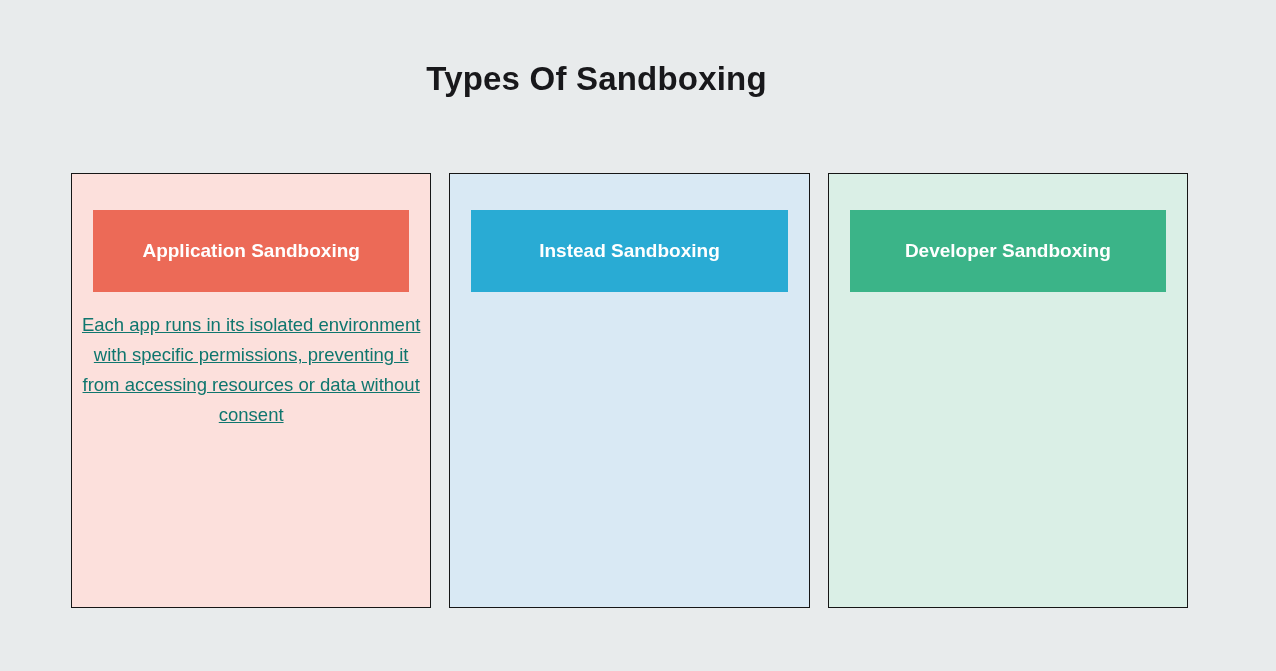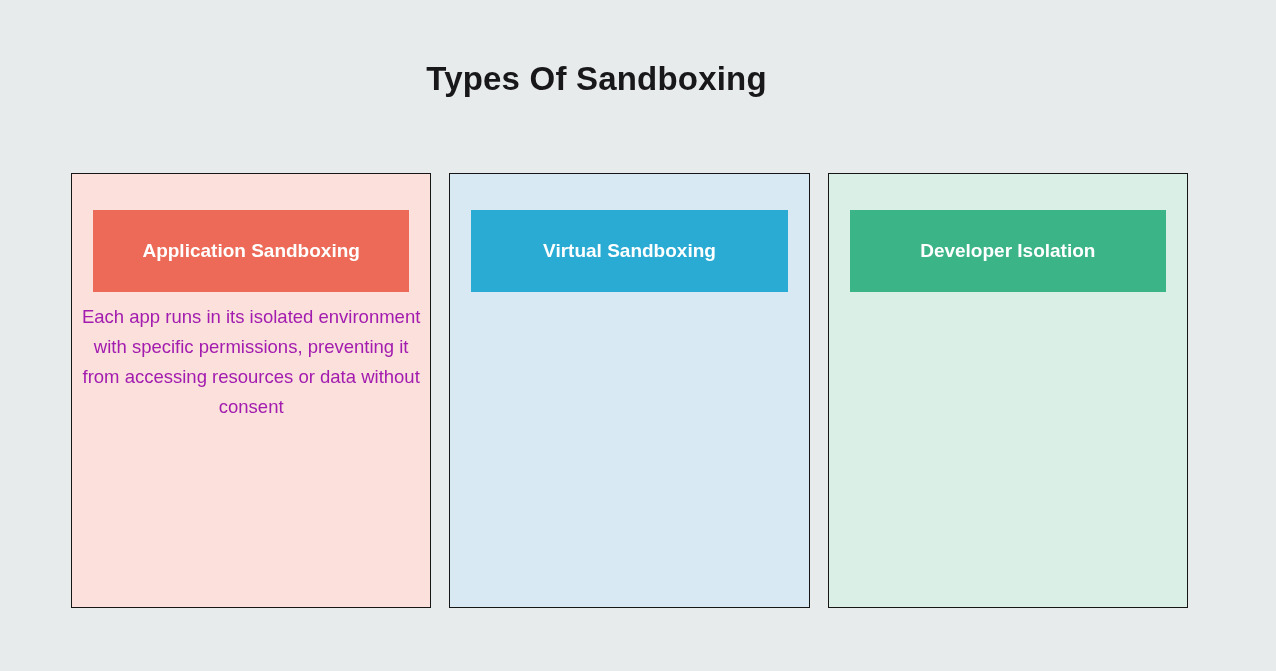--- a/index.html
+++ b/index.html
@@ -49,51 +49,52 @@
     display: flex;
     align-items: center;
     justify-content: center;
     text-align: center;
     font-size: 19px;
     font-weight: 700;
     line-height: 30px;
     padding: 8px 14px;
   }
   .card-body {
-    margin-top: 10px;
+    margin-top: 18px;
     padding: 0 7px;
     text-align: center;
     font-size: 18.5px;
     line-height: 30px;
-    color: #a21caf;
+    color: #0f766e;
+    text-decoration: underline;
   }
 </style>
 </head>
 <body>
 
 <div class="page">
 
   <h1 class="page-title">Types Of Sandboxing</h1>
 
   <div class="cards-row">
 
     <div class="card" style="--card-bg: #fce0dc; --header-bg: #ec6a57; --header-fg: #ffffff;">
       <div class="card-header">
         <span>Application Sandboxing</span>
       </div>
       <p class="card-body">Each app runs in its isolated environment with specific permissions, preventing it from accessing resources or data without consent</p>
     </div>
 
     <div class="card" style="--card-bg: #d9e9f4; --header-bg: #29abd4; --header-fg: #ffffff;">
       <div class="card-header">
-        <span>Virtual Sandboxing</span>
+        <span>Instead Sandboxing</span>
       </div>
     </div>
 
 
     <div class="card" style="--card-bg: #daefe6; --header-bg: #3bb488; --header-fg: #ffffff;">
       <div class="card-header">
-        <span>Developer Isolation</span>
+        <span>Developer Sandboxing</span>
       </div>
     </div>
 
   </div>
 </div>
 
 </body></html>

